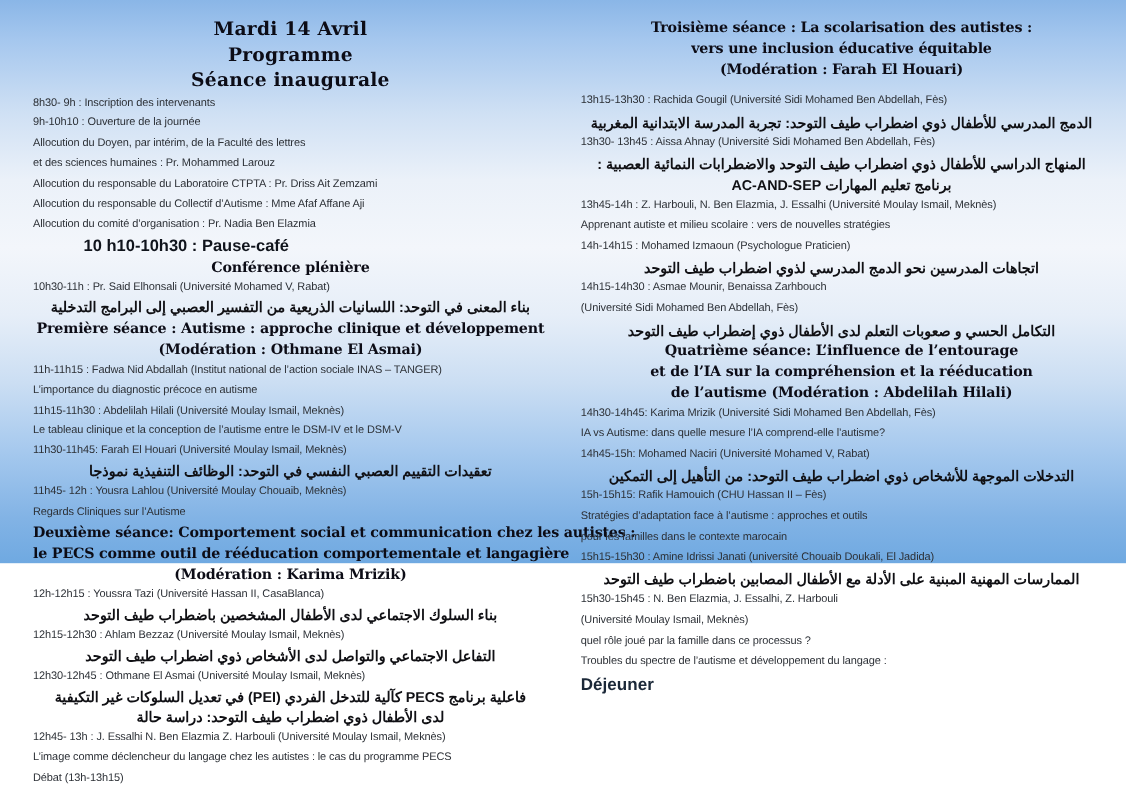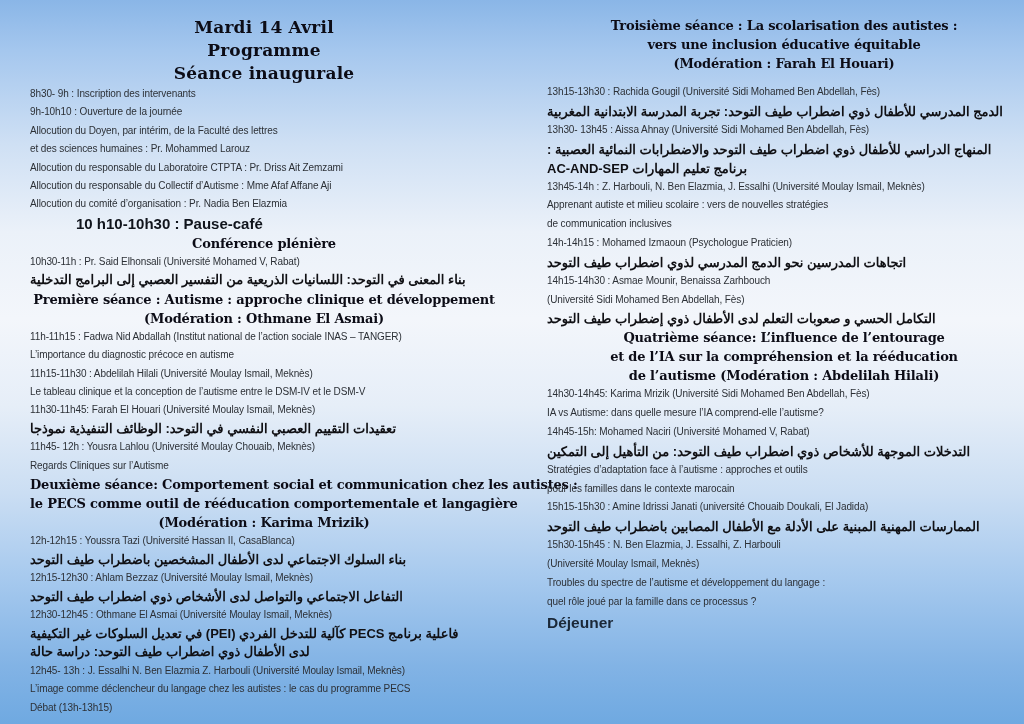--- a/index.html
+++ b/index.html
@@ -6,39 +6,39 @@
     margin: 0;
     padding: 0;
     width: 1024px;
     height: 724px;
     overflow: hidden;
     font-family: "Liberation Sans", sans-serif;
   }
   .page {
     position: relative;
     width: 1024px;
-    height: 724px;
+    height: 512px;
     background: linear-gradient(180deg,
       #8ab6e7 0%,
       #a5c7ee 7%,
       #cfe0f4 20%,
       #ebf1f9 32%,
       #f3f6fb 44%,
       #e6eef8 56%,
       #cbdef3 68%,
       #a6c9ee 80%,
       #82b3e5 92%,
       #6fa9e1 100%);
   }
   .col {
     position: absolute;
     top: 16px;
   }
   .col-left  { left: 30px;  width: 468px; }
-  .col-right { left: 547px; width: 474px; }
+  .col-right { left: 528px; width: 474px; }
 
   .line { white-space: nowrap; }
 
   .t-title {
     font-family: "DejaVu Serif", serif;
     font-weight: bold;
     font-size: 17px;
     line-height: 23px;
     text-align: center;
     color: #0c0c16;
@@ -55,21 +55,21 @@
   }
   .t-body {
     font-size: 10px;
     line-height: 18.4px;
     color: #2c3036;
     letter-spacing: -0.1px;
   }
   .col-right .t-body { line-height: 18.8px; }
   .t-arabic {
     direction: rtl;
-    text-align: left;
+    text-align: center;
     font-weight: bold;
     font-size: 13px;
     line-height: 18.6px;
     color: #101014;
   }
   .col-right .t-arabic { line-height: 19px; }
   .t-bold {
     font-weight: bold;
     font-size: 15px;
     line-height: 20px;
@@ -132,36 +132,36 @@
       <div class="line t-heading">vers une inclusion éducative équitable</div>
       <div class="line t-heading">(Modération : Farah El Houari)</div>
       <div class="line t-spacer"></div>
       <div class="line t-body">13h15-13h30 : Rachida Gougil (Université Sidi Mohamed Ben Abdellah, Fès)</div>
       <div class="line t-arabic" dir="rtl">الدمج المدرسي للأطفال ذوي اضطراب طيف التوحد: تجربة المدرسة الابتدانية المغربية</div>
       <div class="line t-body">13h30- 13h45 : Aissa Ahnay (Université Sidi Mohamed Ben Abdellah, Fès)</div>
       <div class="line t-arabic" dir="rtl">المنهاج الدراسي للأطفال ذوي اضطراب طيف التوحد والاضطرابات النمائية العصبية :</div>
       <div class="line t-arabic" dir="rtl">برنامج تعليم المهارات AC-AND-SEP</div>
       <div class="line t-body">13h45-14h : Z. Harbouli, N. Ben Elazmia, J. Essalhi (Université Moulay Ismail, Meknès)</div>
       <div class="line t-body">Apprenant autiste et milieu scolaire : vers de nouvelles stratégies</div>
-      <div class="line t-body">de communication inclusives</div>
       <div class="line t-body">14h-14h15 : Mohamed Izmaoun (Psychologue Praticien)</div>
       <div class="line t-arabic" dir="rtl">اتجاهات المدرسين نحو الدمج المدرسي لذوي اضطراب طيف التوحد</div>
       <div class="line t-body">14h15-14h30 : Asmae Mounir, Benaissa Zarhbouch</div>
       <div class="line t-body">(Université Sidi Mohamed Ben Abdellah, Fès)</div>
       <div class="line t-arabic" dir="rtl">التكامل الحسي و صعوبات التعلم لدى الأطفال ذوي إضطراب طيف التوحد</div>
       <div class="line t-heading">Quatrième séance: L’influence de l’entourage</div>
       <div class="line t-heading">et de l’IA sur la compréhension et la rééducation</div>
       <div class="line t-heading">de l’autisme (Modération : Abdelilah Hilali)</div>
       <div class="line t-body">14h30-14h45: Karima Mrizik (Université Sidi Mohamed Ben Abdellah, Fès)</div>
       <div class="line t-body">IA vs Autisme: dans quelle mesure l’IA comprend-elle l’autisme?</div>
       <div class="line t-body">14h45-15h: Mohamed Naciri (Université Mohamed V, Rabat)</div>
       <div class="line t-arabic" dir="rtl">التدخلات الموجهة للأشخاص ذوي اضطراب طيف التوحد: من التأهيل إلى التمكين</div>
+      <div class="line t-body">15h-15h15: Rafik Hamouich (CHU Hassan II – Fès)</div>
       <div class="line t-body">Stratégies d’adaptation face à l’autisme : approches et outils</div>
       <div class="line t-body">pour les familles dans le contexte marocain</div>
       <div class="line t-body">15h15-15h30 : Amine Idrissi Janati (université Chouaib Doukali, El Jadida)</div>
       <div class="line t-arabic" dir="rtl">الممارسات المهنية المبنية على الأدلة مع الأطفال المصابين باضطراب طيف التوحد</div>
       <div class="line t-body">15h30-15h45 : N. Ben Elazmia, J. Essalhi, Z. Harbouli</div>
       <div class="line t-body">(Université Moulay Ismail, Meknès)</div>
+      <div class="line t-body">quel rôle joué par la famille dans ce processus ?</div>
       <div class="line t-body">Troubles du spectre de l’autisme et développement du langage :</div>
-      <div class="line t-body">quel rôle joué par la famille dans ce processus ?</div>
       <div class="line t-bigbold">Déjeuner</div>
     </div>
 </div>
 
 </body></html>

